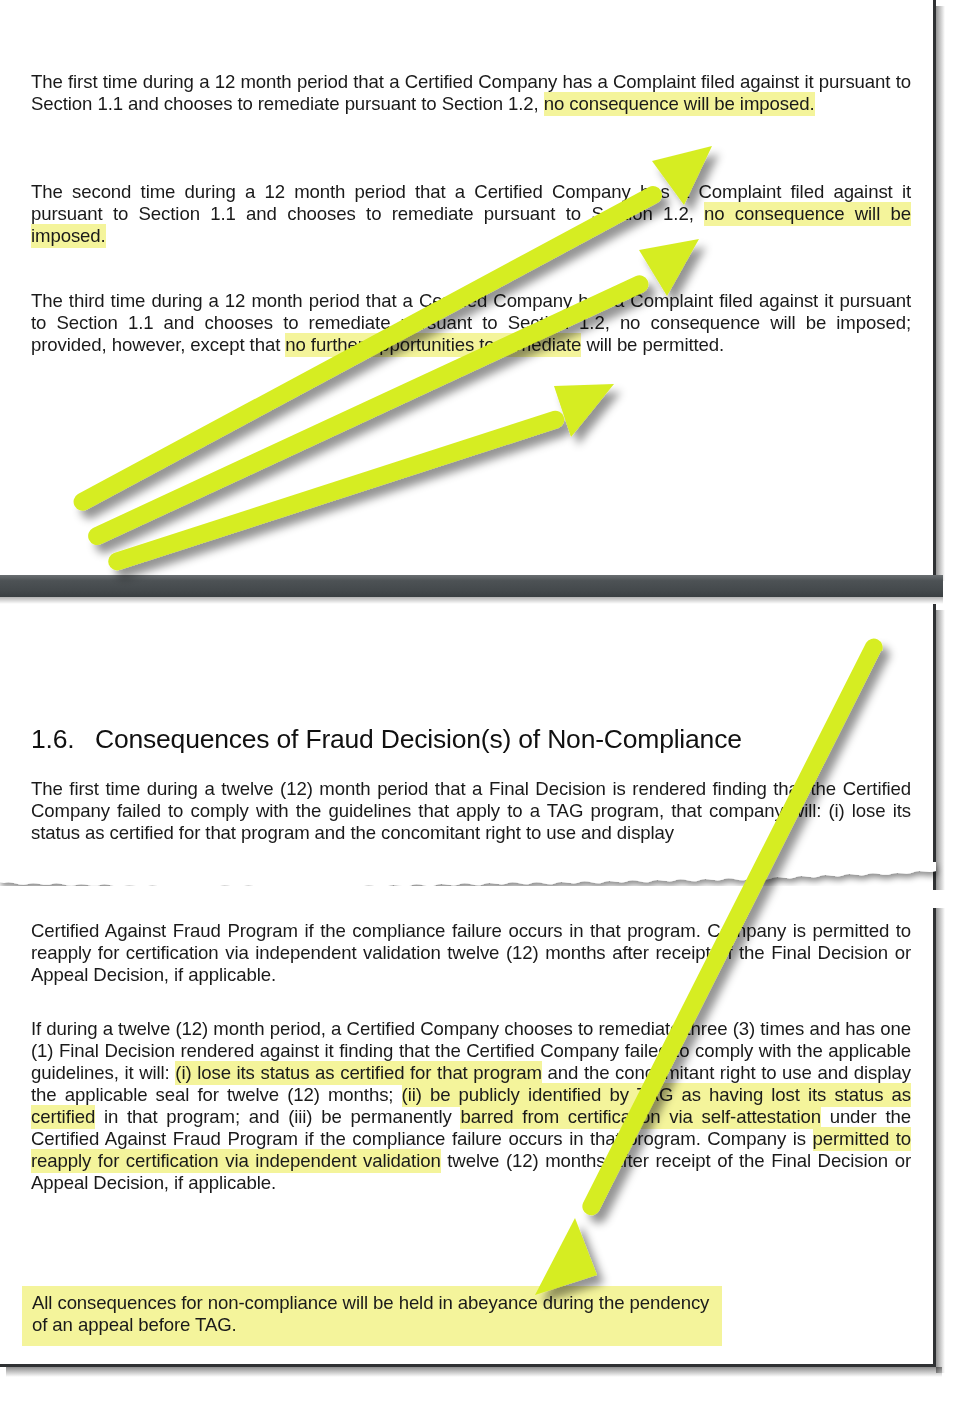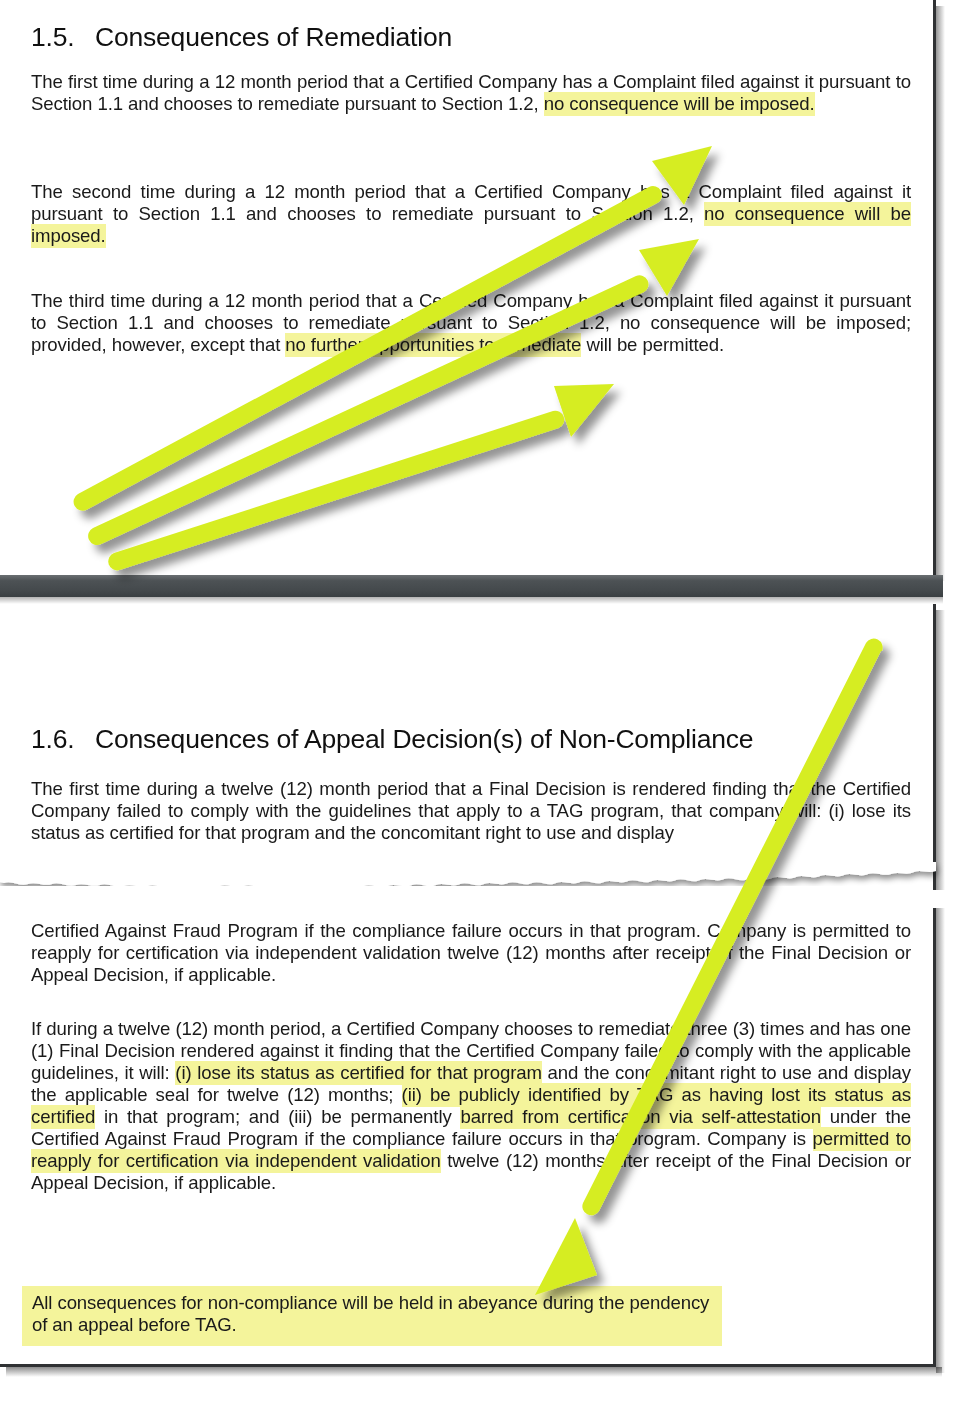--- a/index.html
+++ b/index.html
@@ -172,41 +172,38 @@
 </head>
 <body>
 
 <div id="page">
 
   <div class="sheet" id="sheet-top">
     <div class="sheet-edge-right"></div>
     <div class="sheet-shadow-right"></div>
   </div>
 
-  <h2 class="sec-heading" style="left:31px; top:22px;">
-    <span class="sec-num">1.5.</span><span>Consequences of Remediation</span>
-  </h2>
 
   <div class="doc-text justified" id="para-1" style="left:31px; top:71px; width:880px;">The first time during a 12 month period that a Certified Company has a Complaint filed against it pursuant to Section 1.1 and chooses to remediate pursuant to Section 1.2, <mark class="hl">no consequence will be imposed.</mark></div>
 
   <div class="doc-text justified" id="para-2" style="left:31px; top:181px; width:880px;">The second time during a 12 month period that a Certified Company has a Complaint filed against it pursuant to Section 1.1 and chooses to remediate pursuant to Section 1.2, <mark class="hl">no consequence will be imposed.</mark></div>
 
   <div class="doc-text justified" id="para-3" style="left:31px; top:290px; width:880px;">The third time during a 12 month period that a Certified Company has a Complaint filed against it pursuant to Section 1.1 and chooses to remediate pursuant to Section 1.2, no consequence will be imposed; provided, however, except that <mark class="hl">no further opportunities to remediate</mark> will be permitted.</div>
 
   <div id="page-gap-bar-hi"></div>
   <div id="page-gap-bar"></div>
   <div id="page-gap-bar-shadow"></div>
 
   <div class="sheet" id="sheet-mid">
     <div class="sheet-edge-right"></div>
     <div class="sheet-shadow-right"></div>
   </div>
 
   <h2 class="sec-heading" style="left:31px; top:724px;">
-    <span class="sec-num">1.6.</span><span>Consequences of Appeal Decision(s) of Non-Compliance</span>
+    <span class="sec-num">1.6.</span><span>Consequences of Fraud Decision(s) of Non-Compliance</span>
   </h2>
 
   <div class="doc-text justified" id="para-4" style="left:31px; top:778px; width:880px;">The first time during a twelve (12) month period that a Final Decision is rendered finding that the Certified Company failed to comply with the guidelines that apply to a TAG program, that company will: (i) lose its status as certified for that program and the concomitant right to use and display</div>
 
   <div class="torn" id="torn-upper">
     <svg width="959" height="30" viewBox="0 0 959 30" xmlns="http://www.w3.org/2000/svg">
       <defs>
         <filter id="tearShadowA" x="-10%" y="-40%" width="120%" height="220%">
           <feDropShadow dx="1" dy="4" stdDeviation="3" flood-color="#000" flood-opacity="0.45"></feDropShadow>
         </filter>

